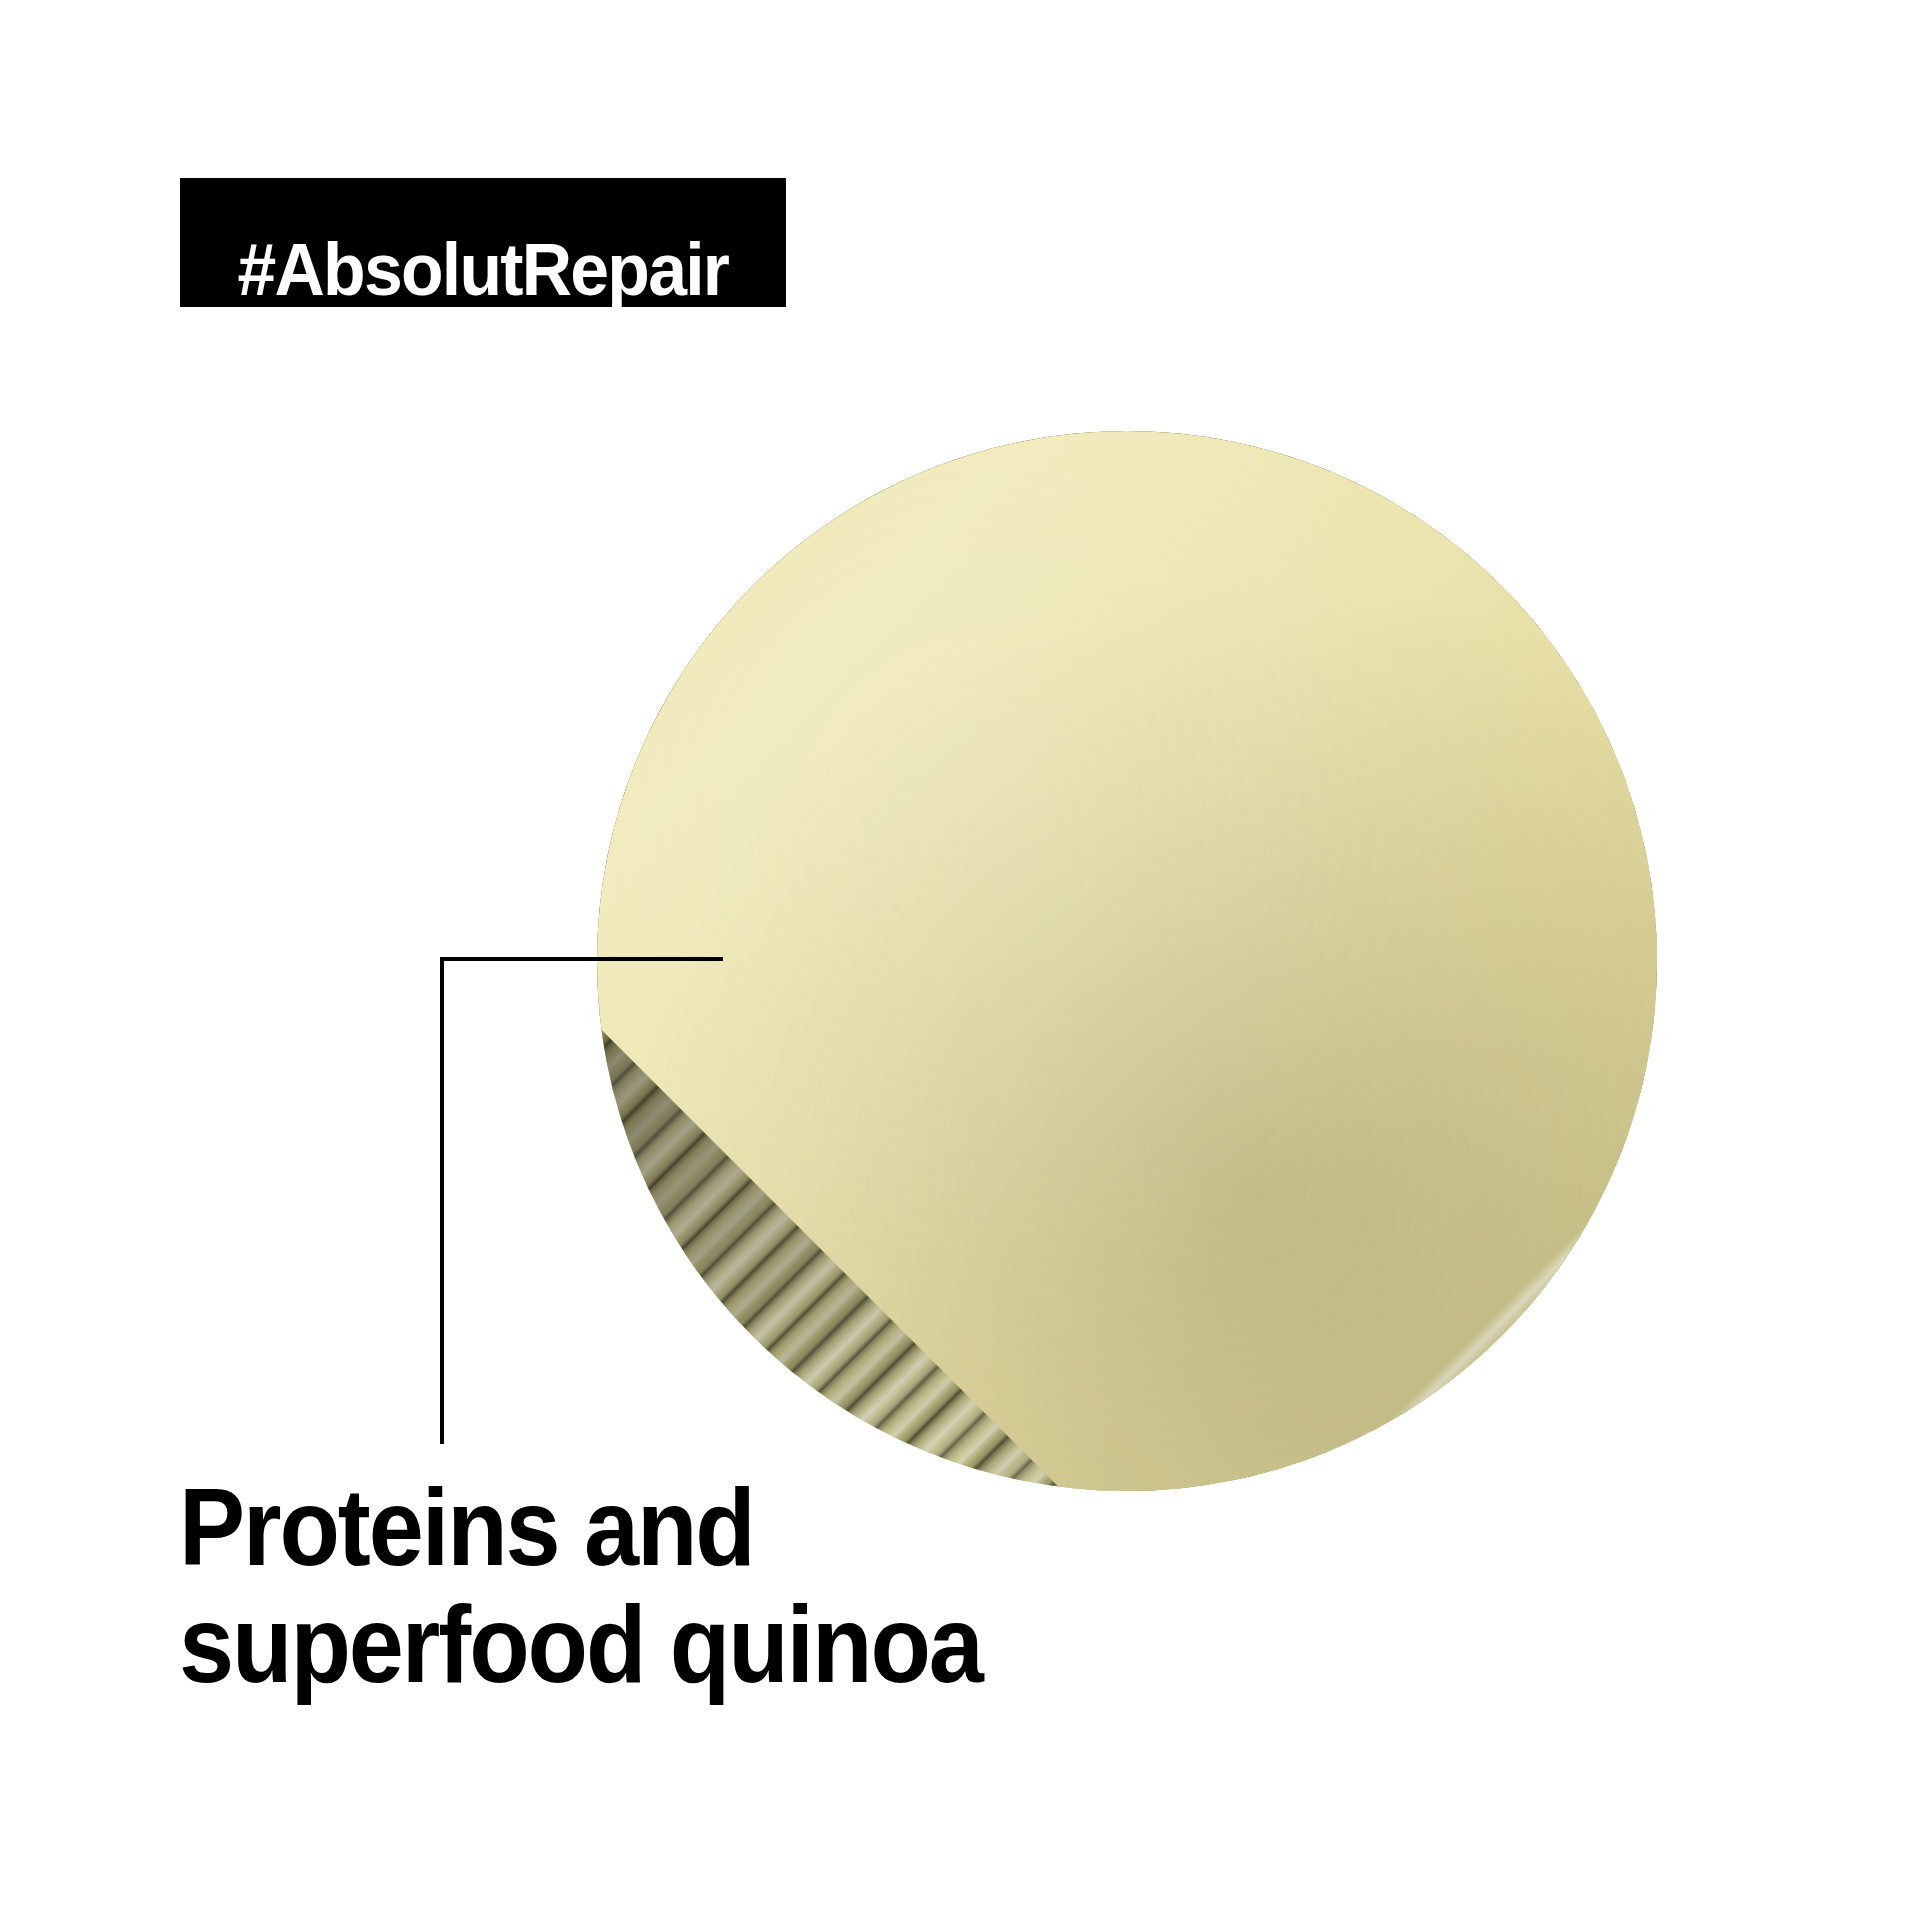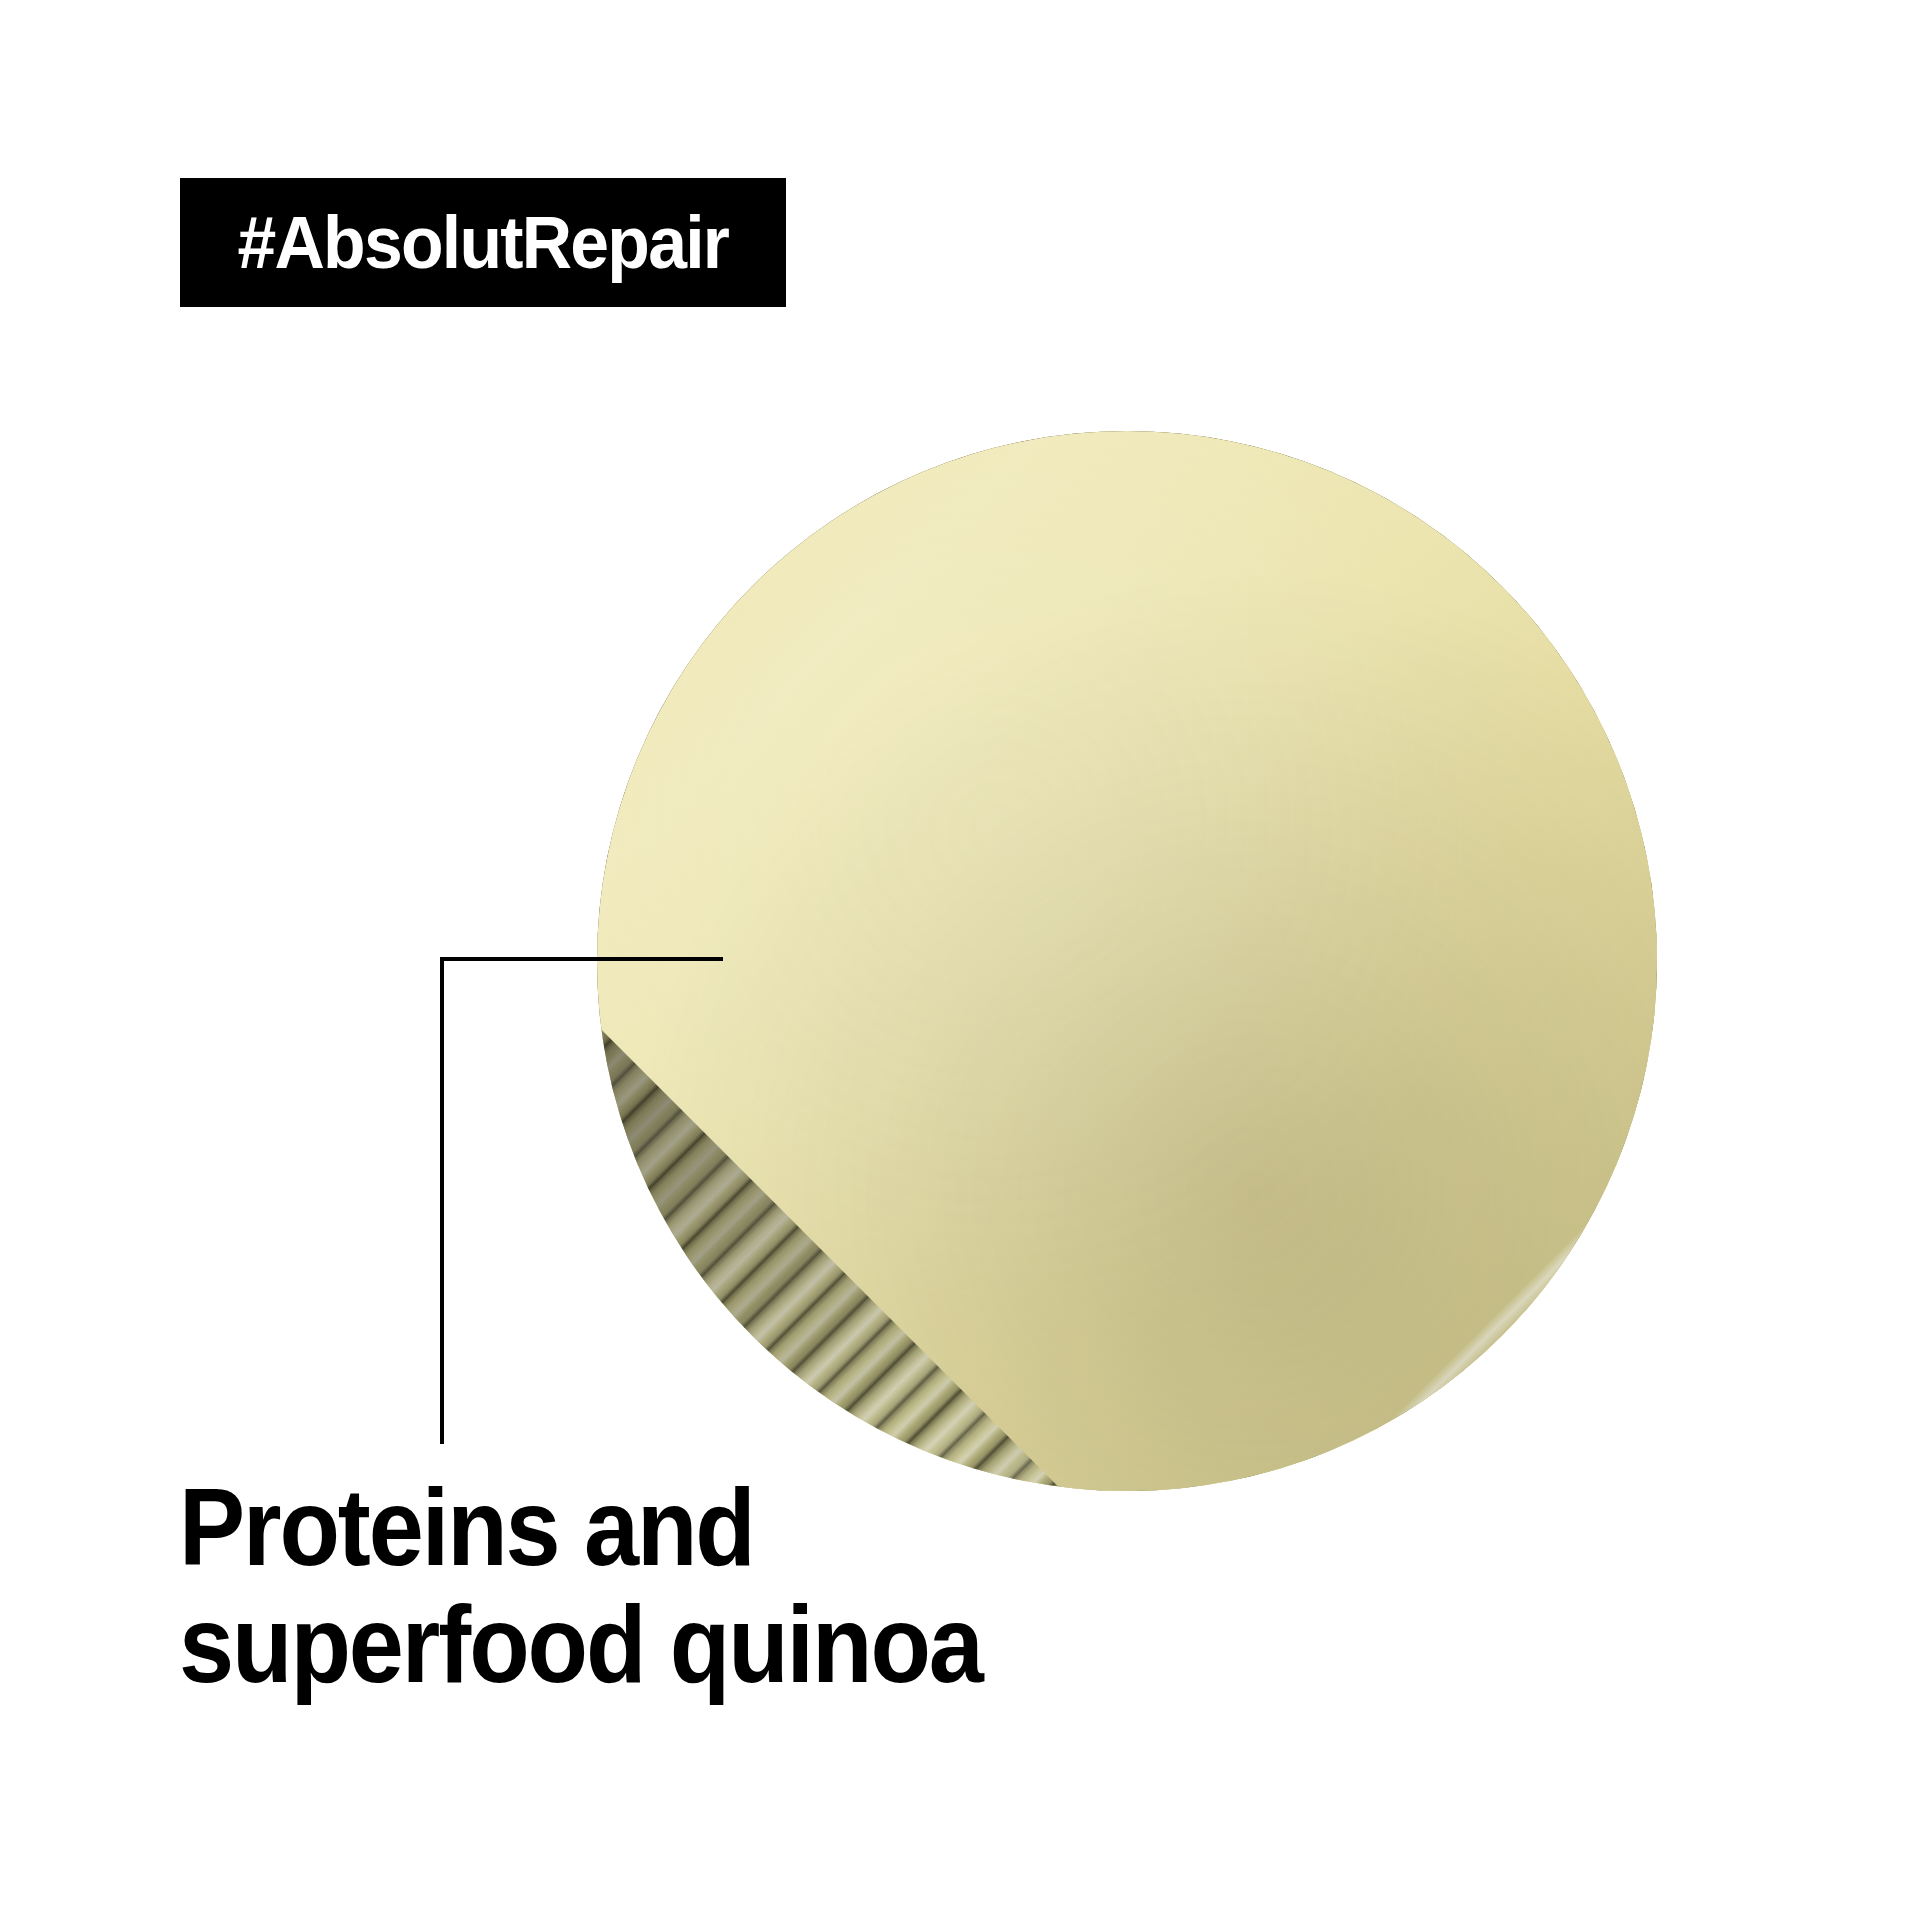--- a/index.html
+++ b/index.html
@@ -20,21 +20,21 @@
 
   
   .badge {
     position: absolute;
     left: 180px;
     top: 178px;
     width: 606px;
     height: 129px;
     background: #000000;
     display: flex;
-    align-items: center;
+    align-items: flex-end;
     justify-content: center;
     box-sizing: border-box;
     padding: 0 19.5px;
   }
   .badge-text {
     color: #ffffff;
     font-family: "Liberation Sans", sans-serif;
     font-weight: 700;
     font-size: 75px;
     line-height: 1;

